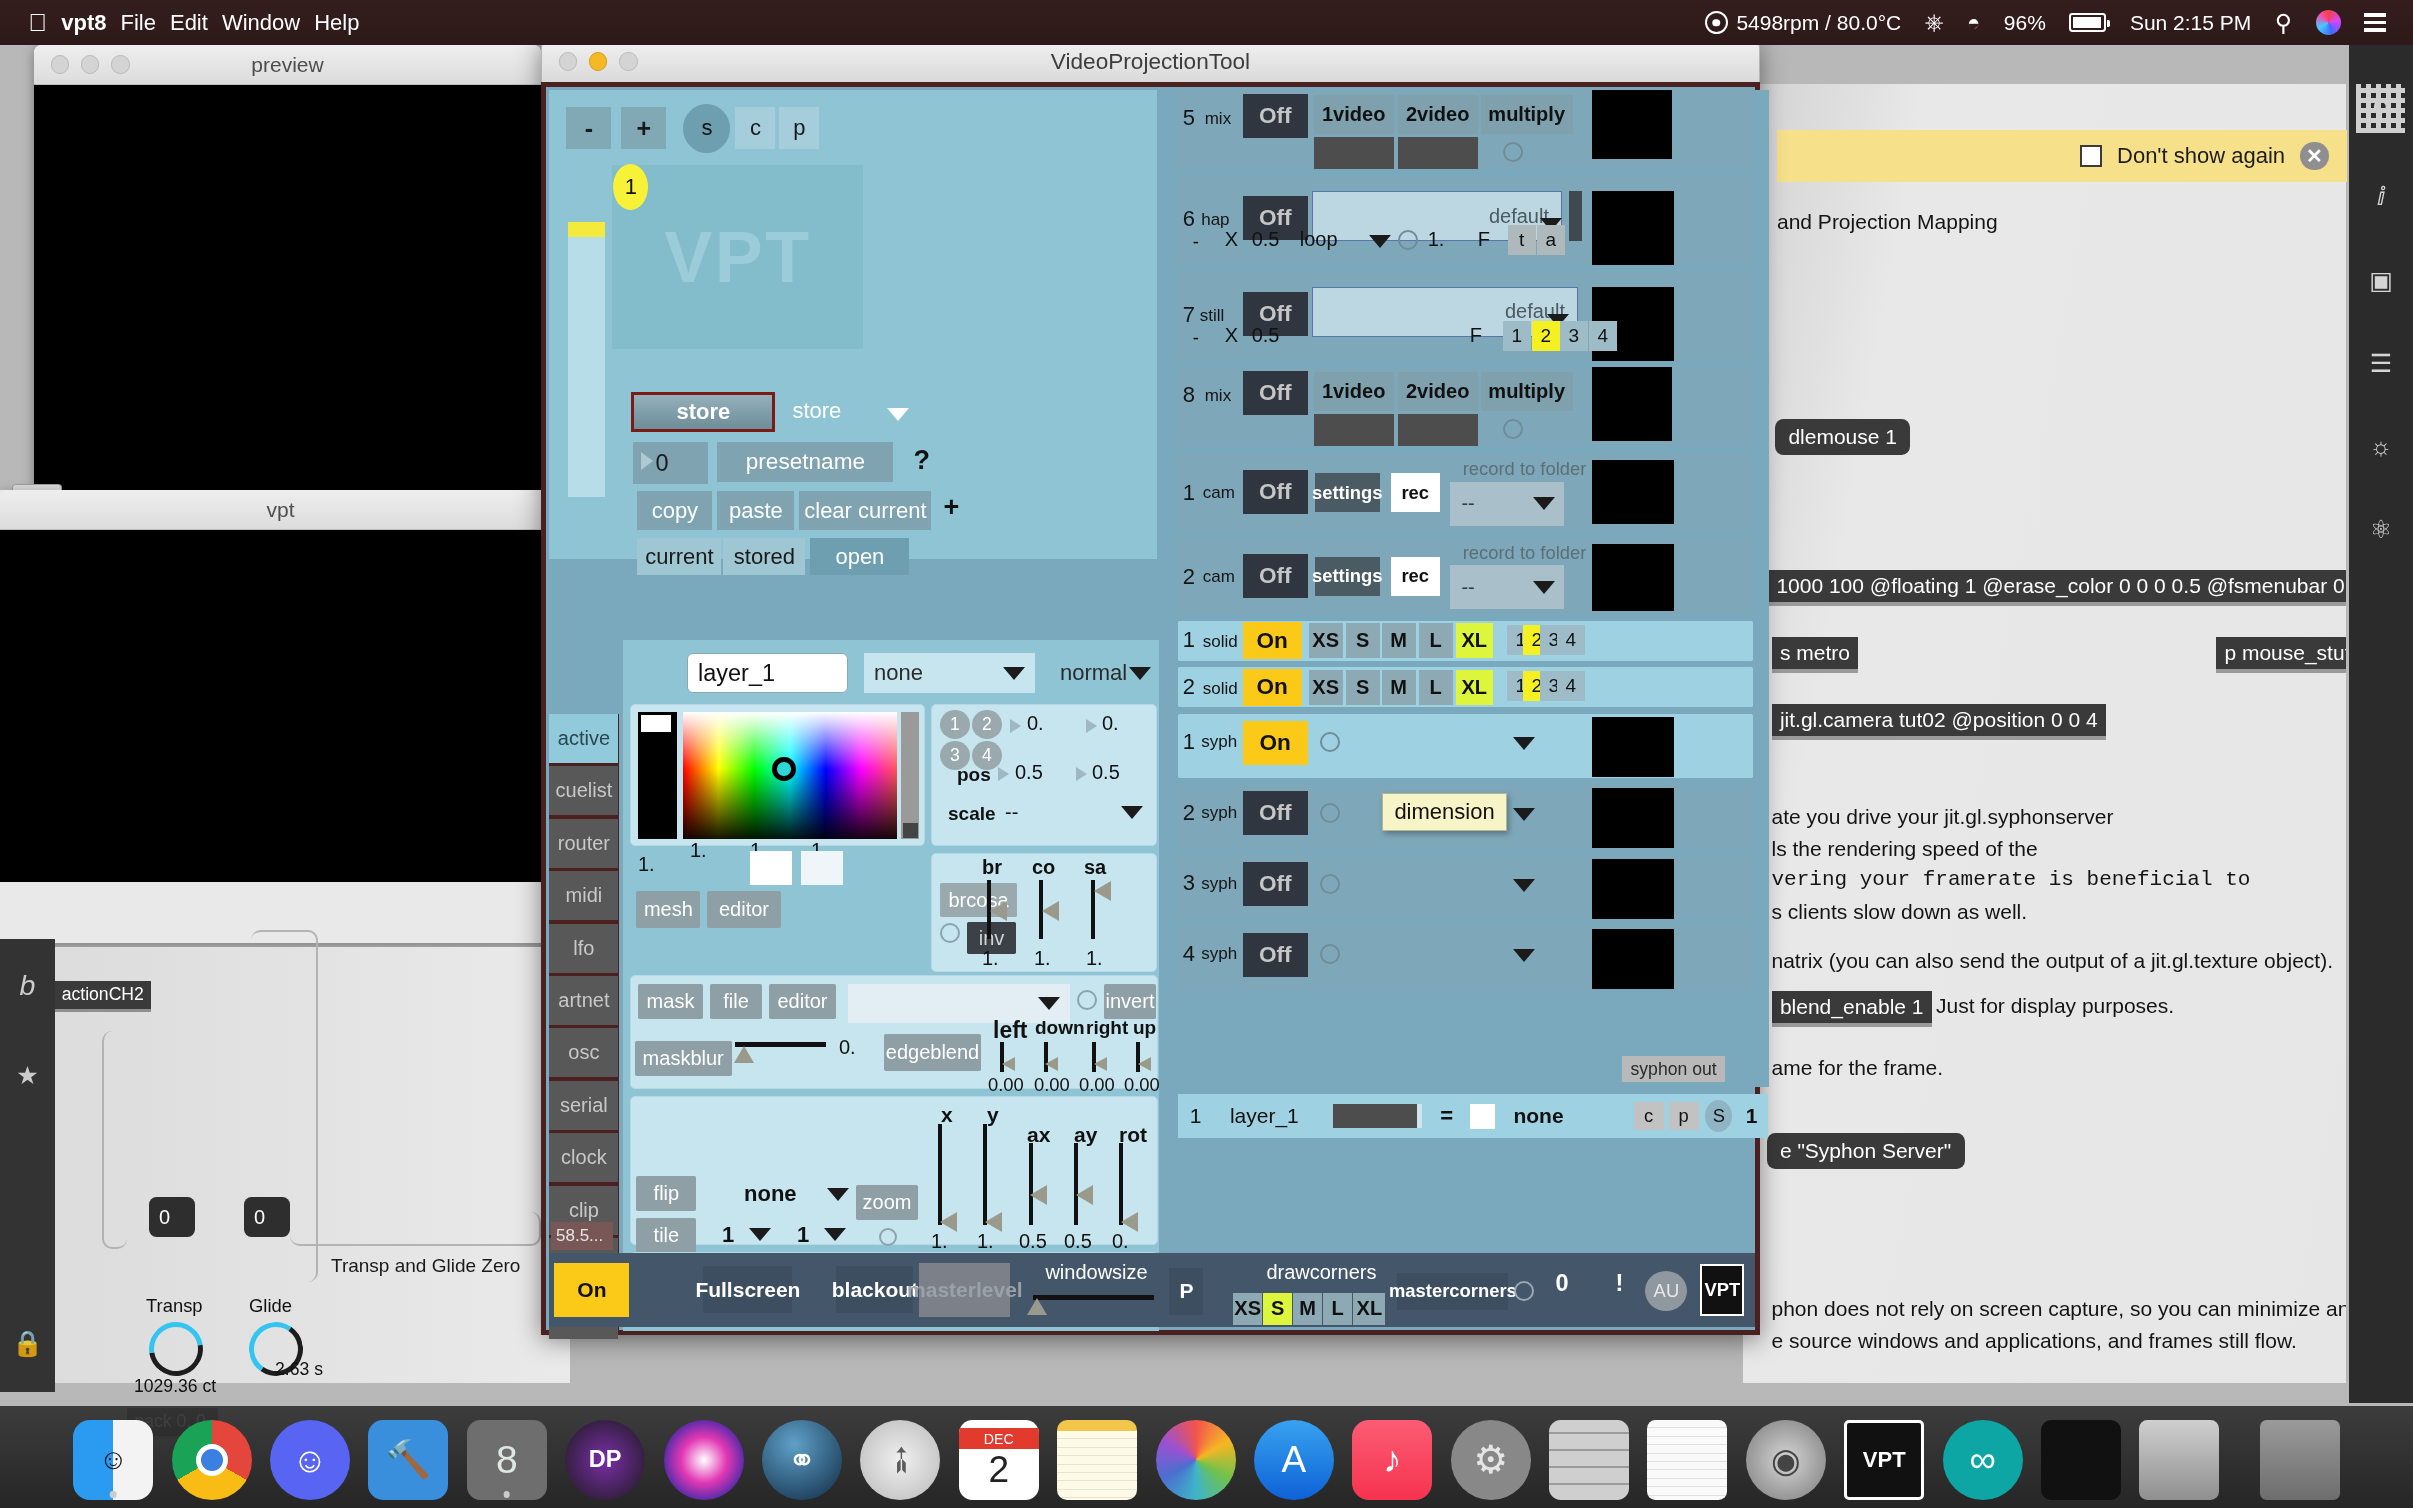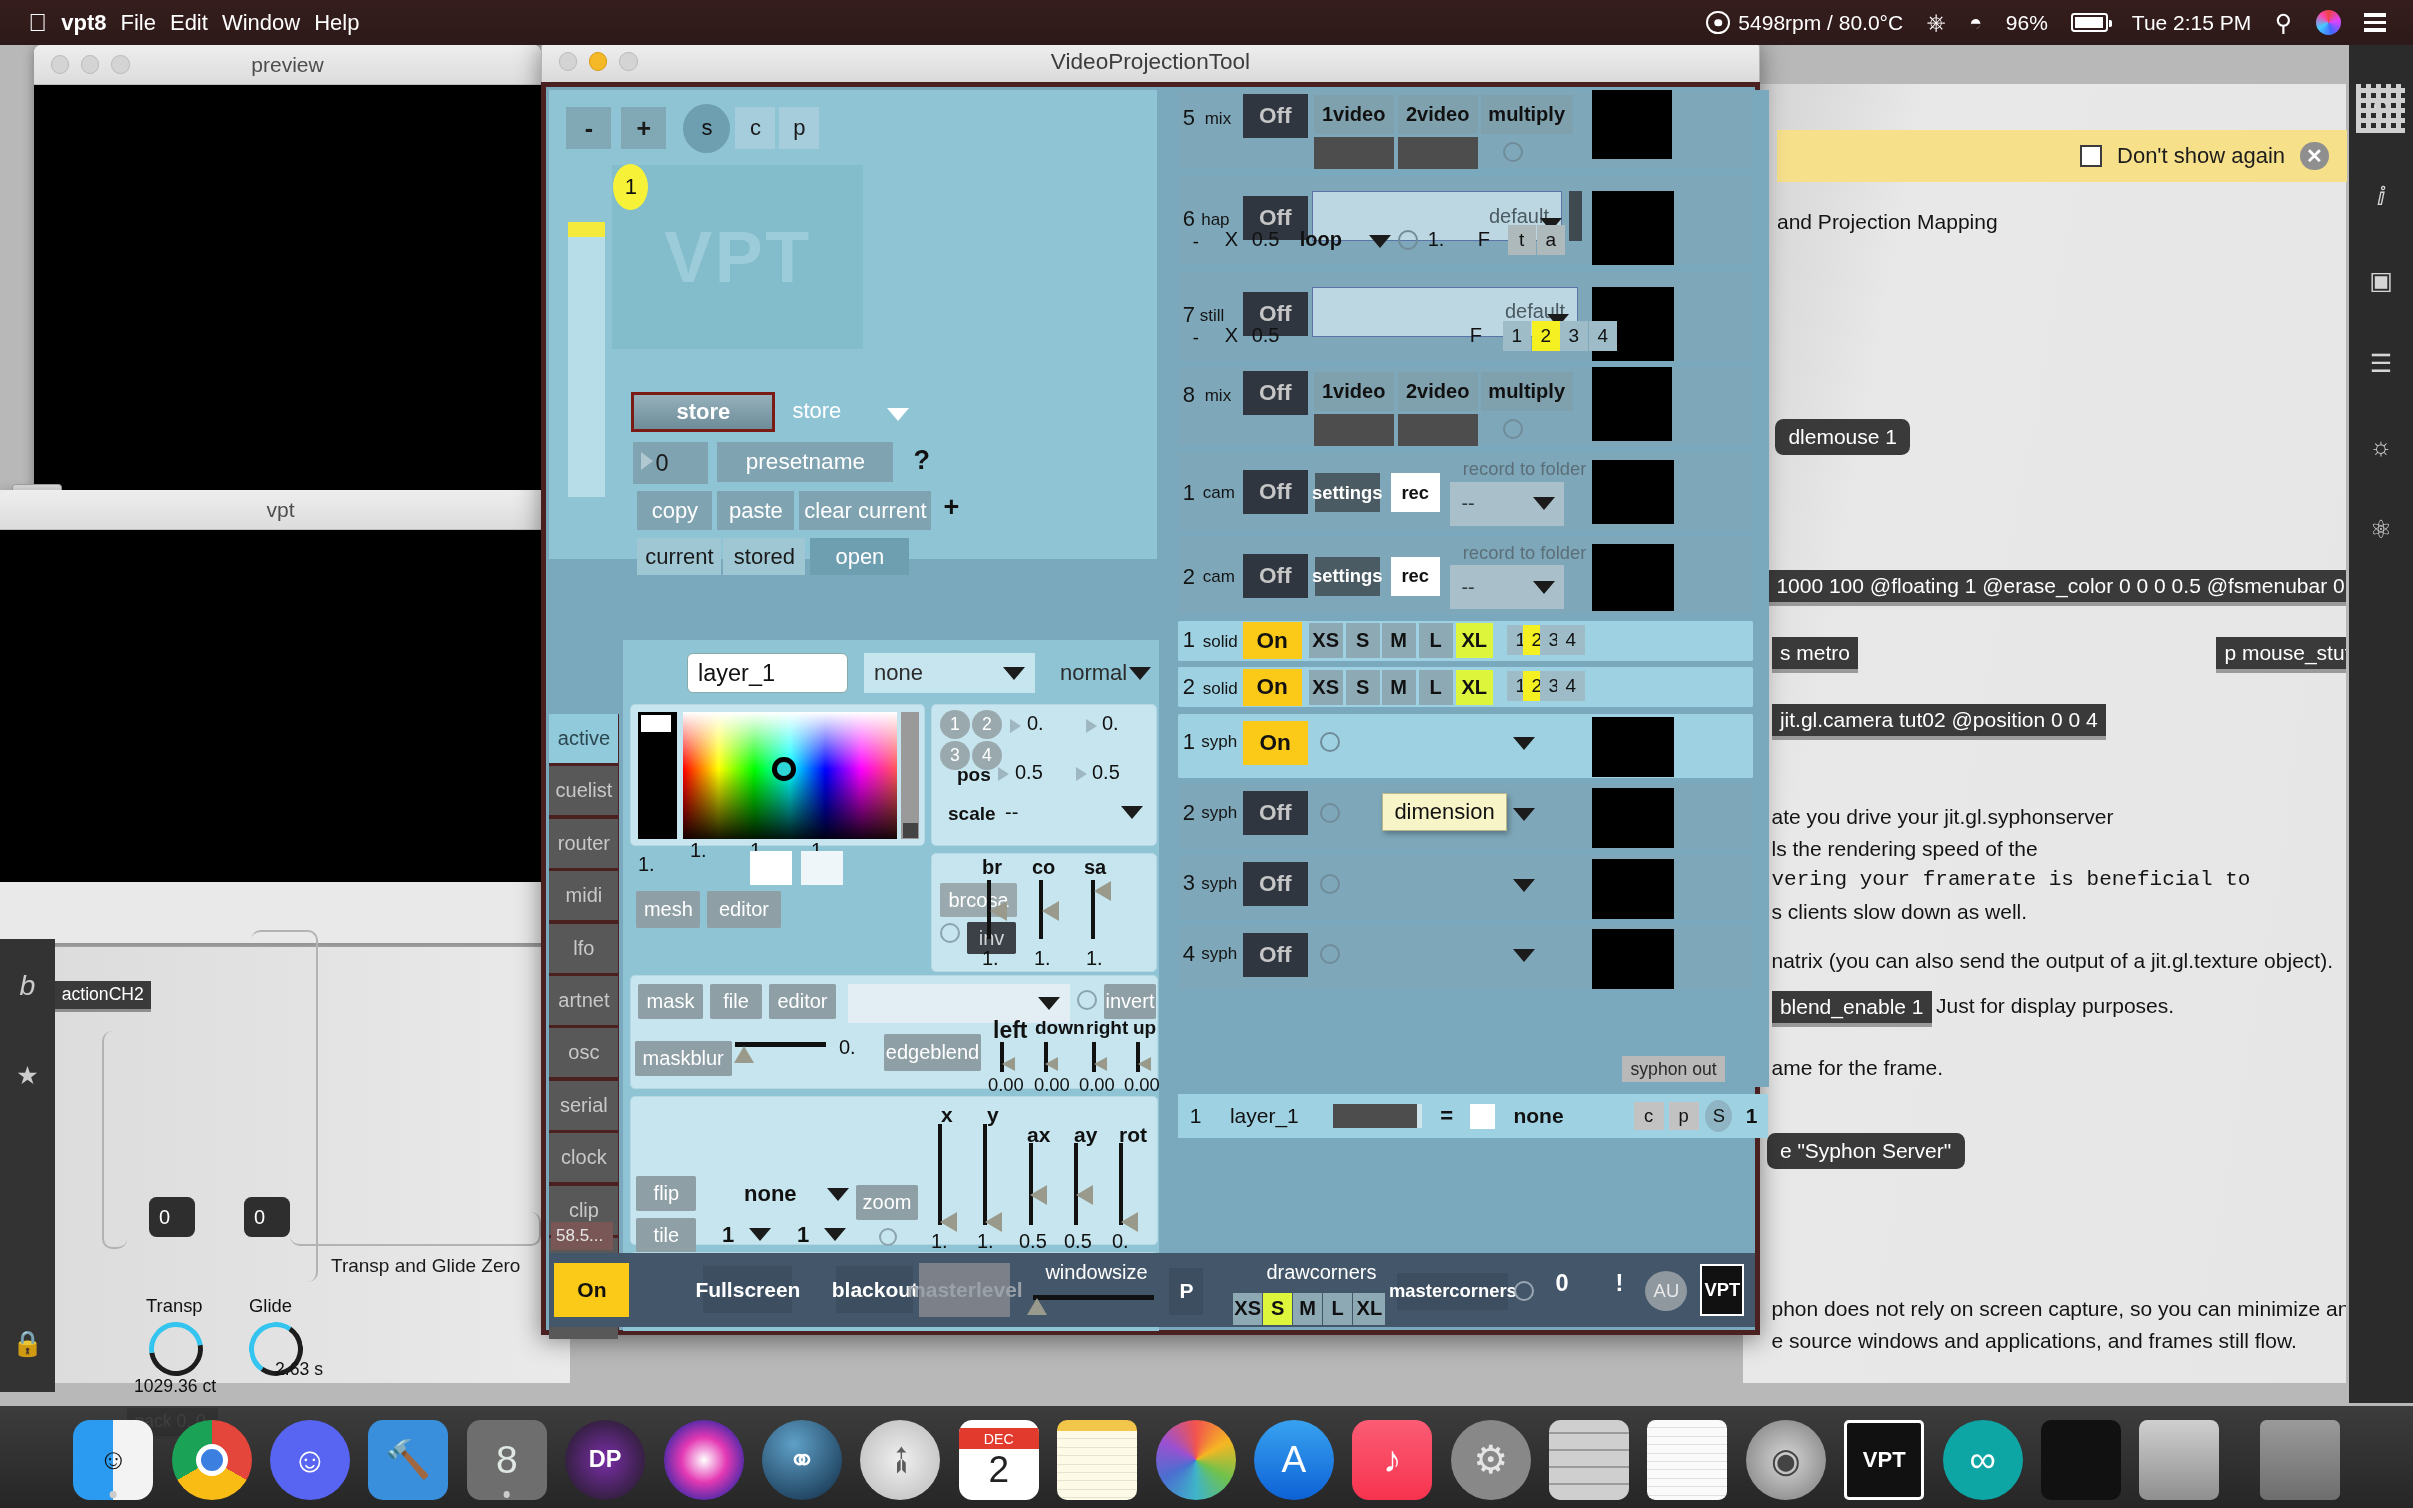--- a/index.html
+++ b/index.html
@@ -248,21 +248,21 @@
     <div class="mb-stat">
       <span class="fan-ico"></span>
       <span>5498rpm / 80.0°C</span>
     </div>
     <span class="bt-ico">⎈</span>
     <span class="wifi-ico">◓</span>
     <span>96%</span>
     <span class="batt">
         <i></i>
       </span>
-    <span>Tue 2:15 PM</span>
+    <span>Sun 2:15 PM</span>
     <span class="srch-ico">⚲</span>
     <span class="siri-ico"></span>
     <span class="ctl-ico">
         <span></span>
         <span></span>
         <span></span>
       </span>
   </div>
 </div>
 
@@ -619,21 +619,21 @@
           <span class="onoff" style="left:65px;top:20px;">Off</span>
           <span class="scombo" style="left:134px;top:15px;width:250px;height:50px;">
             <span>default</span>
           </span>
           <span class="caret" style="position:absolute;left:362px;top:42px;"></span>
           <span style="position:absolute;left:391px;top:15px;width:13.4px;height:50px;background:#3f4a50;"></span>
           <span class="thumb" style="left:414px;top:15px;width:82px;height:74px;"></span>
           <span style="position:absolute;left:15px;top:55px;font-size:18.4px;">-</span>
           <span style="position:absolute;left:47px;top:52px;font-size:20px;color:#111;">X</span>
           <span style="position:absolute;left:74px;top:52px;font-size:20px;color:#111;">0.5</span>
-          <span style="position:absolute;left:122px;top:52px;font-size:20px;color:#111;font-weight:bold;">loop</span>
+          <span style="position:absolute;left:122px;top:52px;font-size:20px;color:#111;">loop</span>
           <span class="caret" style="position:absolute;left:191px;top:59px;"></span>
           <span class="miniq" style="left:220px;top:54px;"></span>
           <span style="position:absolute;left:250px;top:52px;font-size:20px;color:#111;">1.</span>
           <span style="position:absolute;left:300px;top:52px;font-size:20px;color:#111;">F</span>
           <span class="numbox" style="left:330px;top:49px;background:#aeb9bc;">t</span>
           <span class="numbox" style="left:359px;top:49px;background:#aeb9bc;">a</span>
         </div>
 
         <div class="srow" style="height:89px;">
           <span class="sidx" style="top:30px;">7</span>

